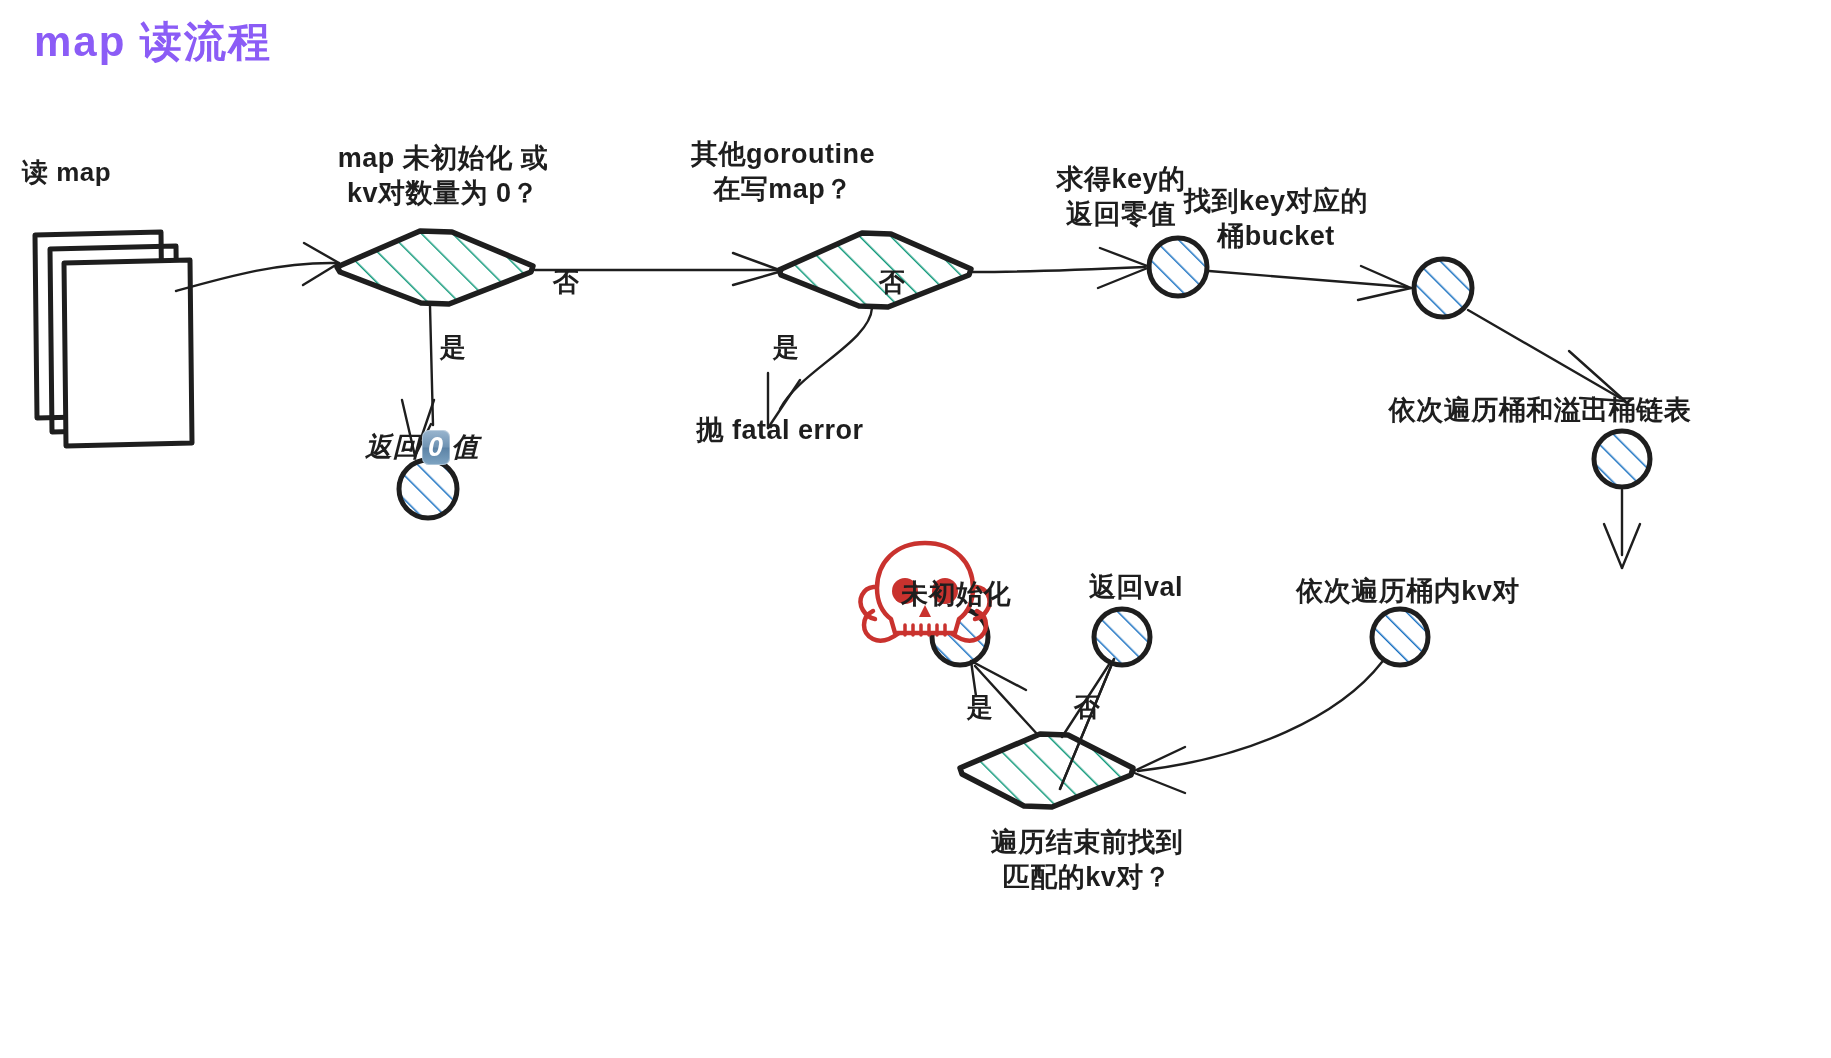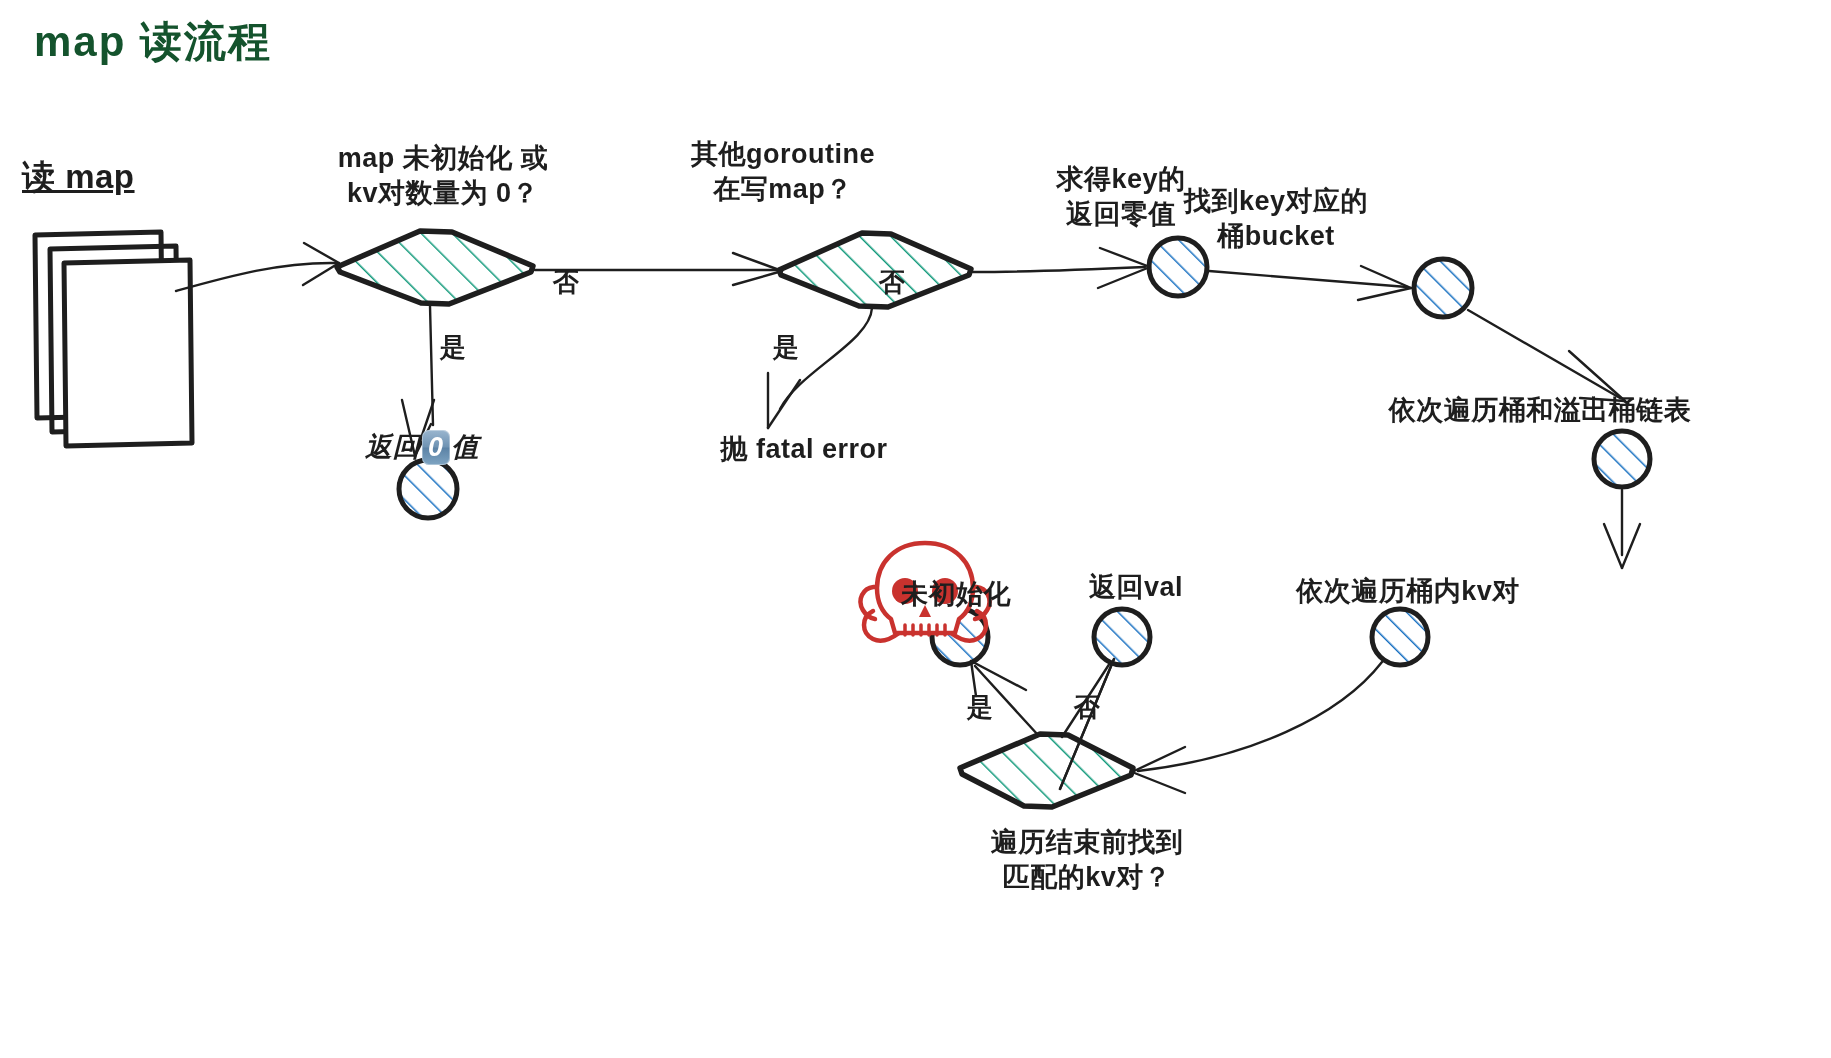--- a/index.html
+++ b/index.html
@@ -29,28 +29,28 @@
     white-space: pre;
     line-height: 1.28;
     letter-spacing: 0.5px;
     user-select: none;
   }
   .lbl.center { transform: translateX(-50%); text-align: center; }
   #title {
     position: absolute;
     left: 34px;
     top: 14px;
-    color: #14532d;
+    color: #8b5cf6;
     font-size: 42px;
     font-weight: 700;
     letter-spacing: 2px;
     font-family: "Liberation Sans", "DejaVu Sans", sans-serif;
     white-space: pre;
   }
-  .t-start { font-size: 33px; text-decoration: underline; }
+  .t-start { font-size: 26px; }
   .t-node  { font-size: 27px; }
   .t-edge  { font-size: 26px; }
   .keycap {
     display: inline-block;
     background: linear-gradient(180deg,#9ab6cf 0%,#6f93b3 48%,#5c83a6 52%,#7ea4c2 100%);
     color: #ffffff;
     border-radius: 7px;
     padding: 0px 6px;
     margin: 0 2px;
     font-weight: 700;
@@ -257,21 +257,21 @@
 <div id="title" data-name="page-title">map 读流程</div>
 
 <div class="lbl t-start" style="left:22px; top:156px;" data-name="start-node-label">读 map</div>
 
 <div class="lbl t-node center" style="left:443px; top:141px;" data-name="decision-uninit-label"><span>map 未初始化 或</span><br><span>kv对数量为 0？</span></div>
 
 <div class="lbl t-node" style="left:365px; top:430px;font-style:italic;" data-name="return-zero-early-label"><span>返回</span><span class="keycap" data-name="keycap-zero">0</span><span>值</span></div>
 
 <div class="lbl t-node center" style="left:783px; top:137px;" data-name="decision-concurrent-write-label"><span>其他goroutine</span><br><span>在写map？</span></div>
 
-<div class="lbl t-node center" style="left:780px; top:432px;margin-left:24px;" data-name="fatal-error-label">抛 fatal error</div>
+<div class="lbl t-node center" style="left:780px; top:413px;" data-name="fatal-error-label">抛 fatal error</div>
 
 <div class="lbl t-node center" style="left:1077px; top:162px;margin-left:44px;" data-name="hash-key-label"><span>求得key的</span><br><span>返回零值</span></div>
 
 <div class="lbl t-node center" style="left:1276px; top:184px;" data-name="find-bucket-label"><span>找到key对应的</span><br><span>桶bucket</span></div>
 
 <div class="lbl t-node center" style="left:1540px; top:393px;" data-name="traverse-buckets-label">依次遍历桶和溢出桶链表</div>
 
 <div class="lbl t-node center" style="left:1408px; top:574px;text-align:center;" data-name="traverse-kv-label">依次遍历桶内kv对</div>
 
 <div class="lbl t-node center" style="left:1087px; top:813px;margin-top:12px;" data-name="decision-found-kv-label"><span>遍历结束前找到</span><br><span>匹配的kv对？</span></div>

